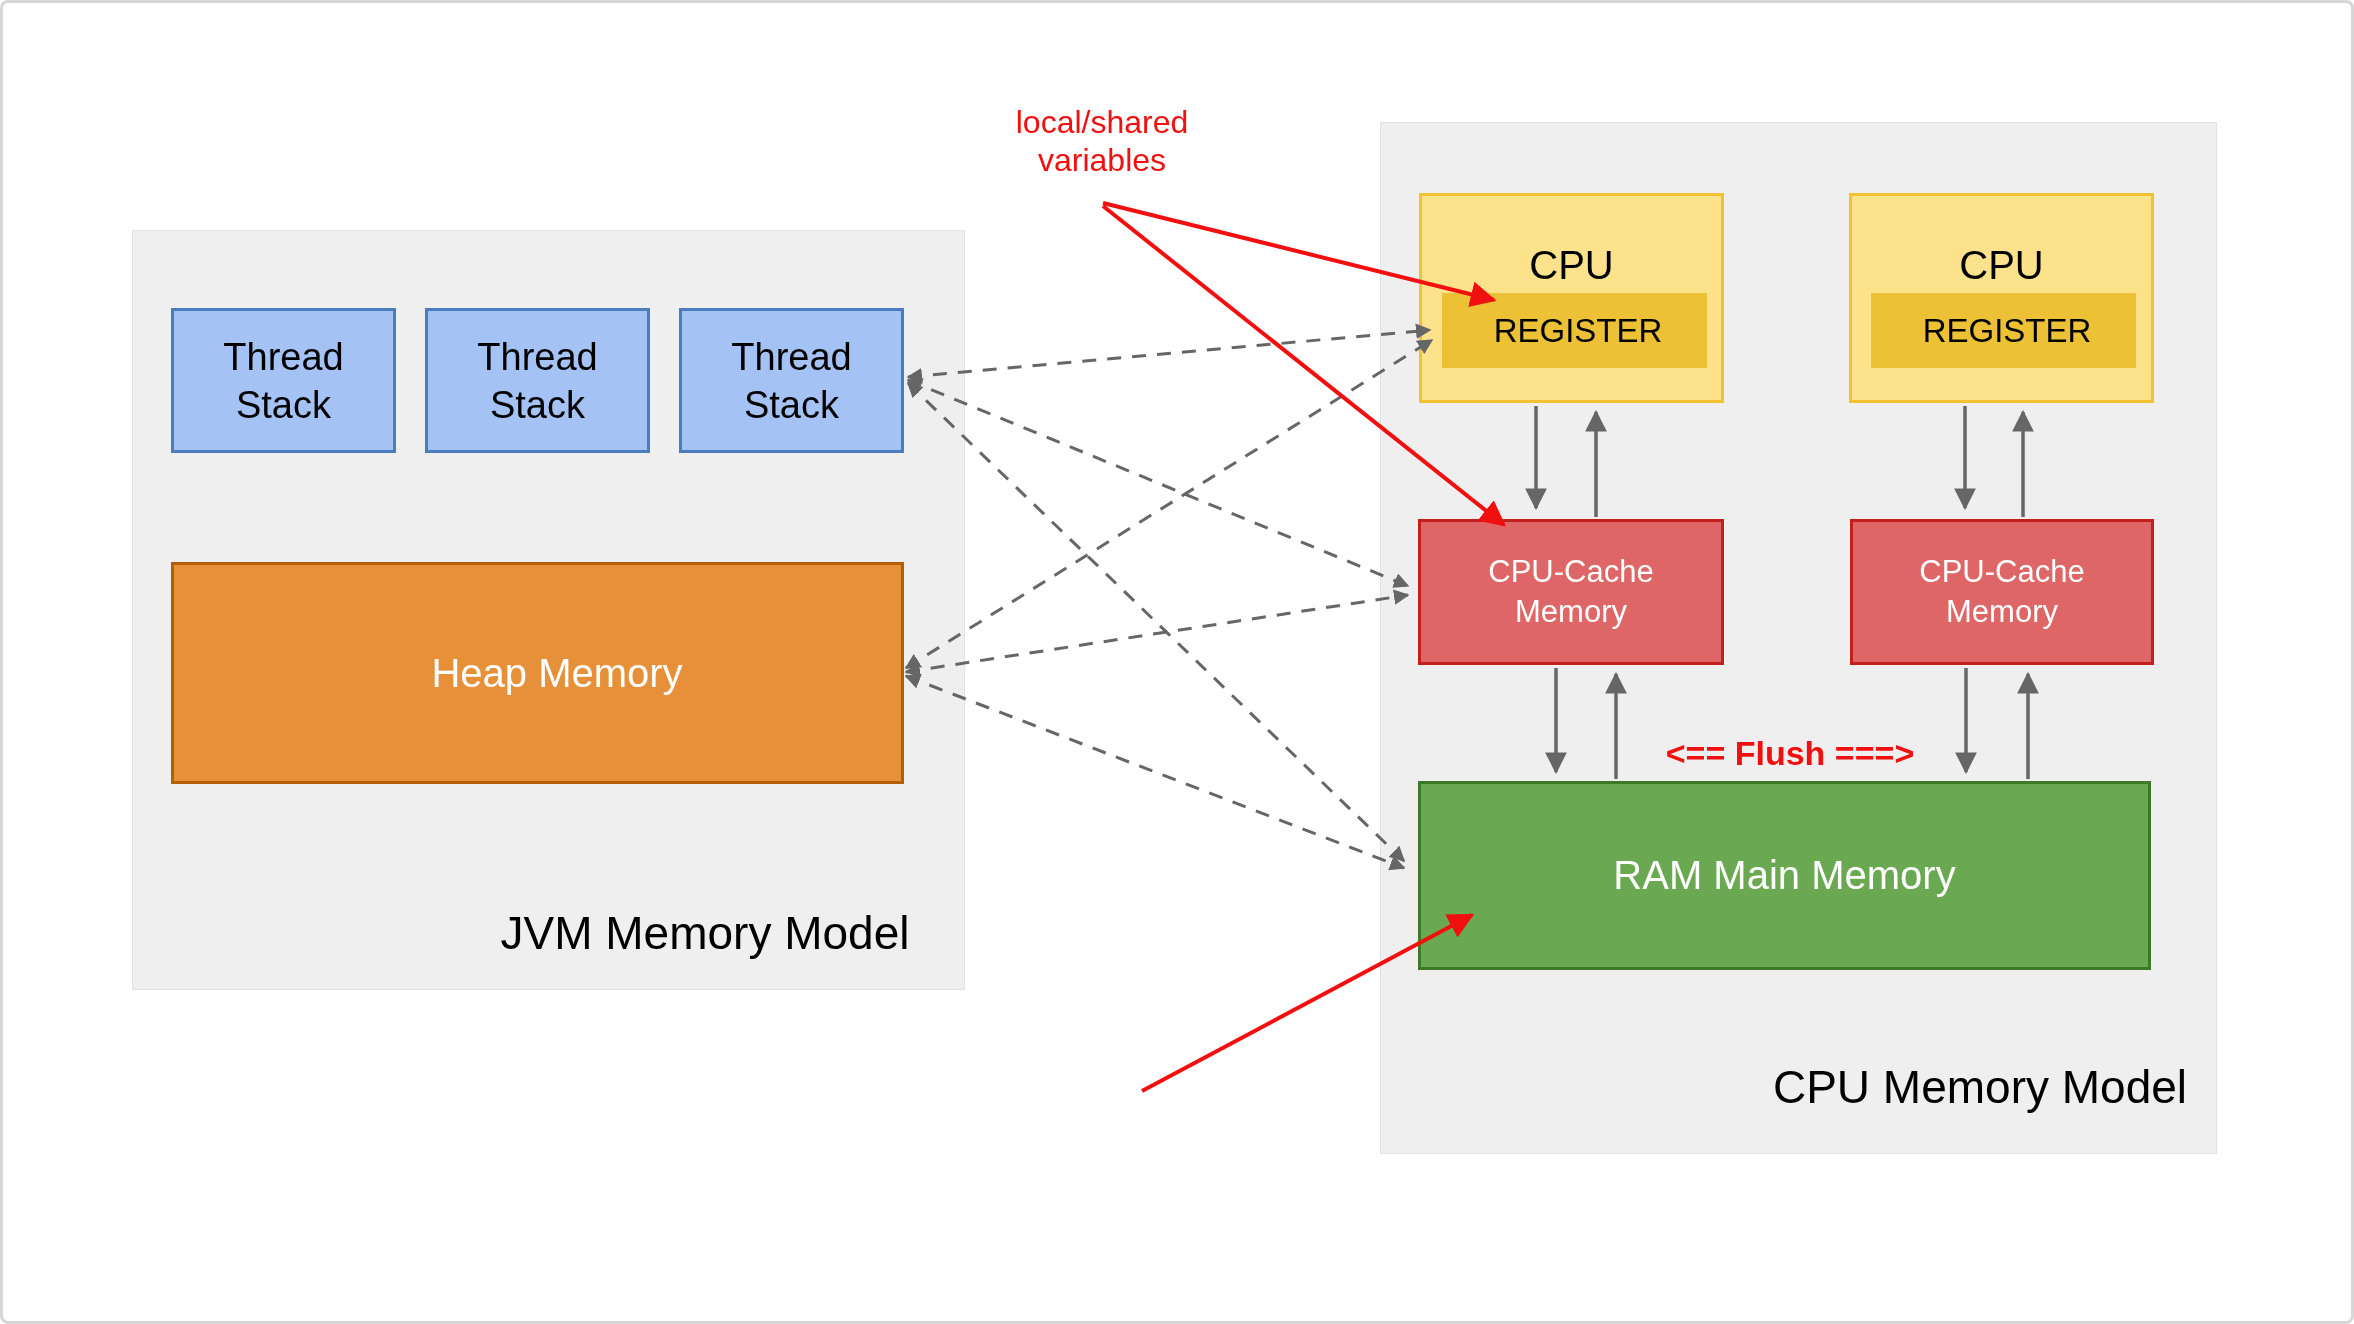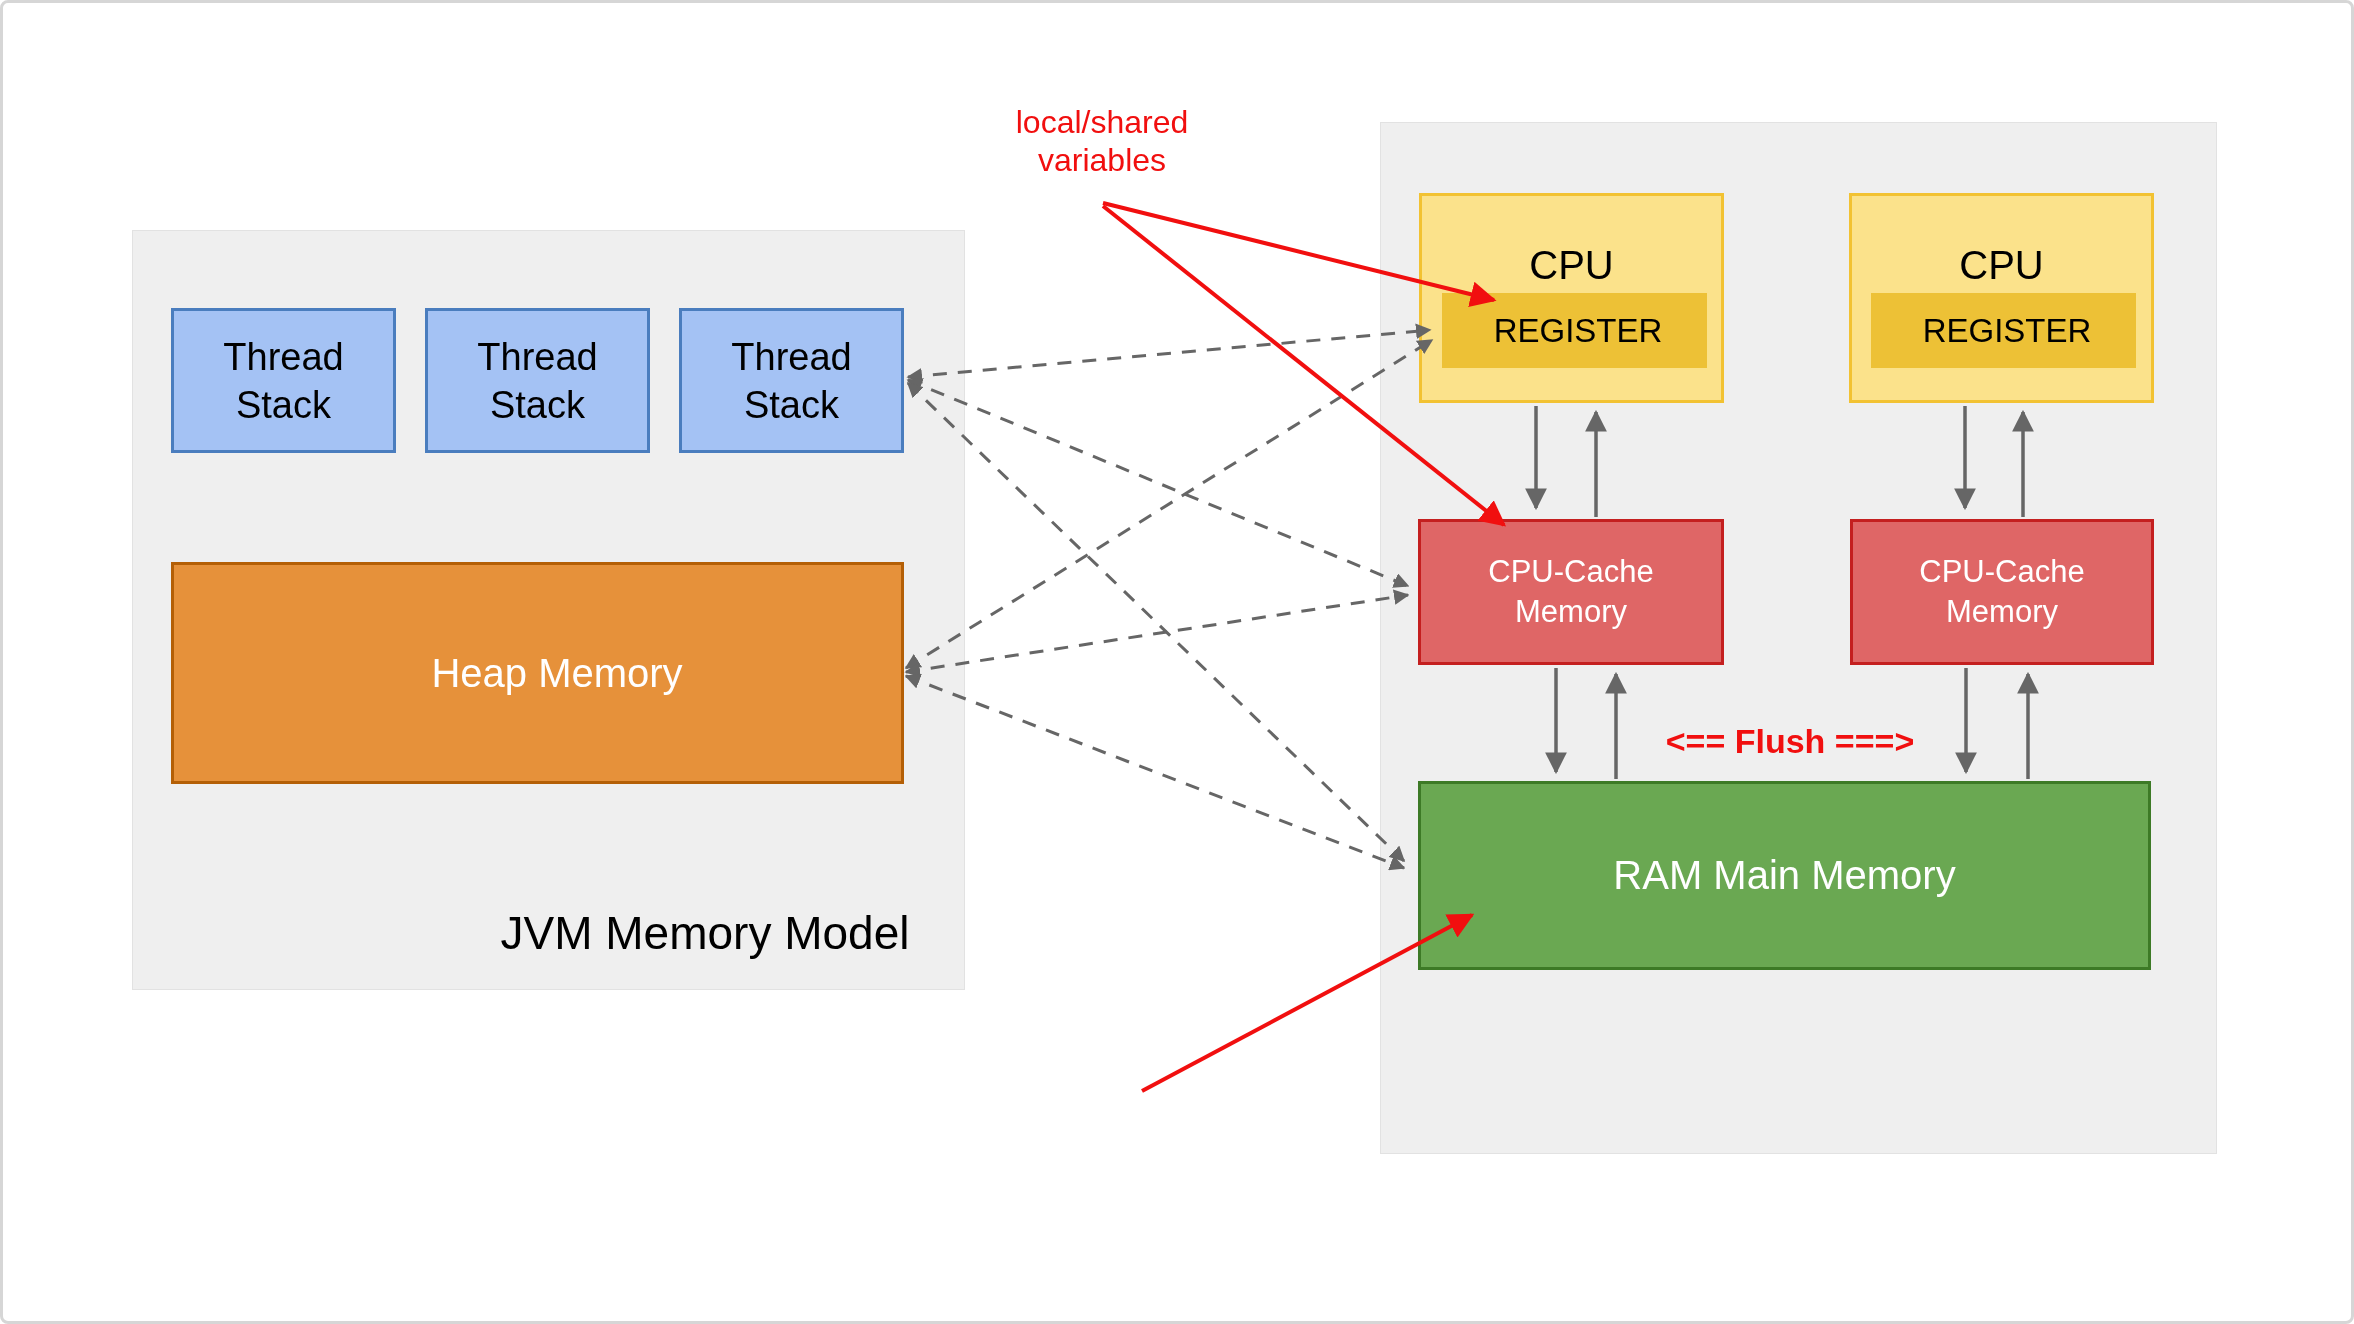--- a/index.html
+++ b/index.html
@@ -10,21 +10,21 @@
   .box{position:absolute;display:flex;align-items:center;justify-content:center;text-align:center;box-sizing:border-box;}
   .ts{background:#a4c2f4;border:3px solid #4a7dbe;color:#000;font-size:38px;line-height:48px;}
   .heap{background:#e6913a;border:3px solid #b45f06;color:#ffffff;font-size:40px;padding-left:39px;}
   .cpu-box{background:#fbe28b;border:3px solid #f2c232;color:#000;}
   .cpu-box .cpu-label{position:absolute;left:0;top:26px;width:100%;text-align:center;font-size:40px;color:#000;margin-top:21px;}
   .register{position:absolute;background:#edc136;color:#000;font-size:33px;display:flex;align-items:center;justify-content:center;padding-left:7px;}
   .cache{background:#df6666;border:3px solid #c41f1f;color:#ffffff;font-size:31px;line-height:40px;}
   .ram{background:#6aa852;border:3px solid #3d7a26;color:#ffffff;font-size:40px;}
   .panel-title{position:absolute;color:#000;font-size:46px;text-align:center;}
   .red-note{position:absolute;color:#f10f0f;font-size:32px;line-height:38px;text-align:center;}
-  .flush{font-weight:bold;font-size:34px;}
+  .flush{font-weight:bold;font-size:34px;margin-top:12px;}
   #arrows{position:absolute;left:0;top:0;width:2354px;height:1324px;pointer-events:none;}
 </style>
 </head>
 <body>
 
 <div id="canvas">
   <div class="frame"></div>
 
   <div class="panel" style="left:132px;top:230px;width:831px;height:758px;"></div>
 
@@ -70,20 +70,21 @@
     <div>
       <div>CPU-Cache</div>
       <div>Memory</div>
     </div>
   </div>
 
   <div class="box ram" style="left:1418px;top:781px;width:733px;height:189px;">
     <span>RAM Main Memory</span>
   </div>
 
+  <div class="panel-title" style="left:1725px;top:1060px;width:510px;">CPU Memory Model</div>
 
   <div class="red-note" style="left:952px;top:103px;width:300px;">
     <div>local/shared</div>
     <div>variables</div>
   </div>
 
 
   <div class="red-note flush" style="left:1640px;top:722px;width:300px;">&lt;== Flush ===&gt;</div>
 
   <svg id="arrows" viewBox="0 0 2354 1324">

